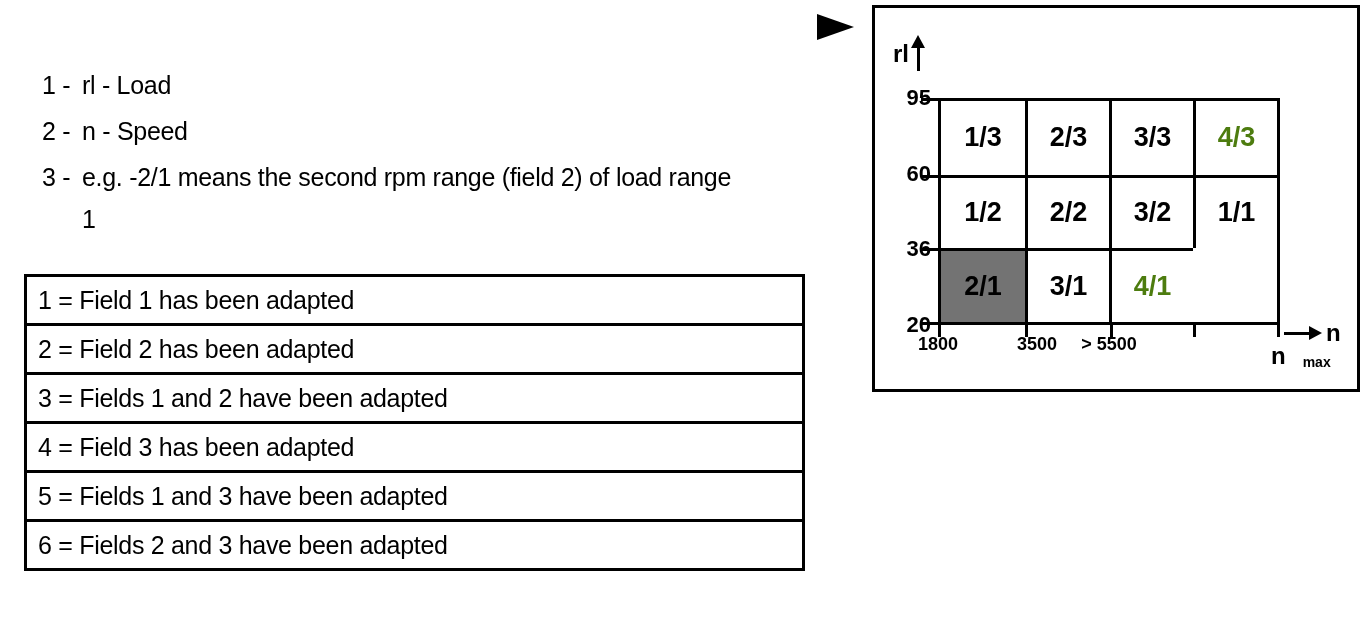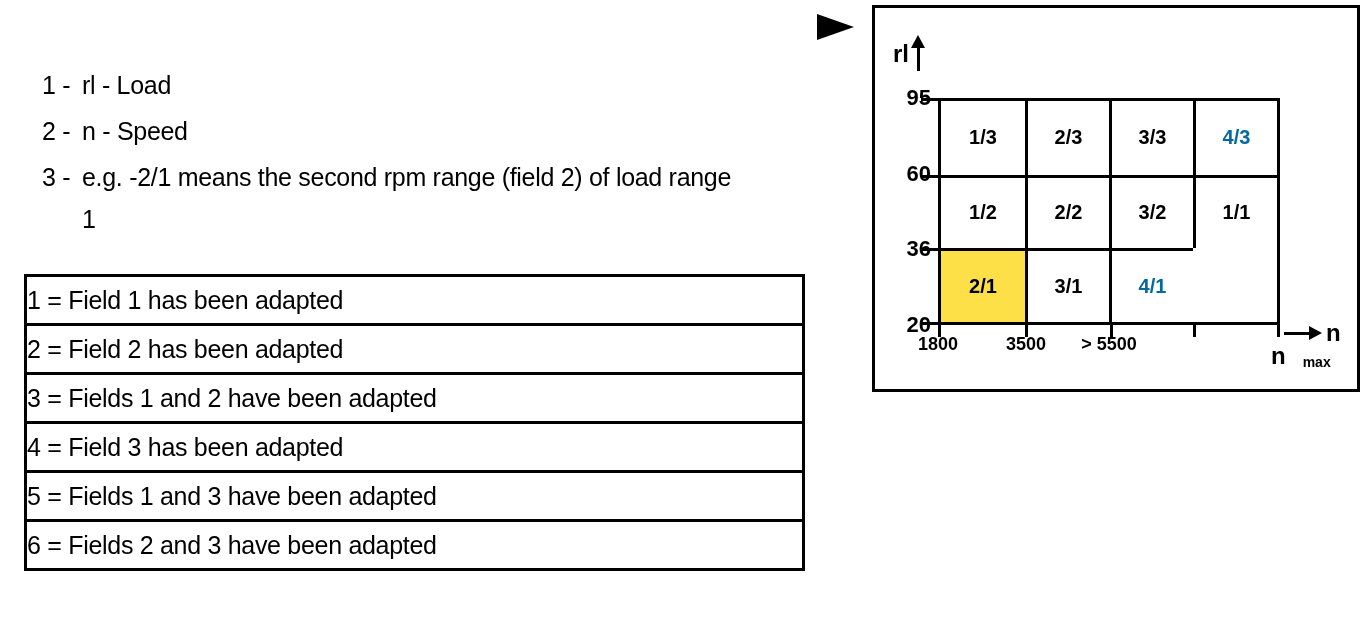--- a/index.html
+++ b/index.html
@@ -19,21 +19,21 @@
   }
   .l-num { flex:0 0 40px; width:40px; }
   .l-lines .l-line2 { margin-top:12px; }
 
   
   .value-table {
     position:absolute; left:24px; top:274px; width:775px;
     border:3px solid #000; background:#fff;
   }
   .t-row {
-    height:46px; line-height:46px; 
+    height:46px; line-height:46px; padding-left:11px;
     font-size:25px; letter-spacing:-0.3px; white-space:nowrap;
     border-top:3px solid #000;
   }
   .t-row:first-child { border-top:none; }
 
   
   .pointer-icon {
     position:absolute; left:817px; top:14px; width:0; height:0;
     border-top:13px solid transparent; border-bottom:13px solid transparent;
     border-left:37px solid #000;
@@ -51,27 +51,27 @@
   }
   .up-arrow-icon .stem { width:3px; height:23px; background:#000; margin-left:6px; }
 
   .grid {
     position:absolute; left:63px; top:90px; width:336px; height:221px;
     border:3px solid #000;
     display:grid; grid-template-columns:repeat(4,1fr); grid-template-rows:repeat(3,1fr);
   }
   .cell {
     display:flex; align-items:center; justify-content:center;
-    font-weight:bold; font-size:20px;
+    font-weight:bold; font-size:27px;
     border-left:3px solid #000; border-top:3px solid #000;
   }
   .cell:nth-child(4n+1) { border-left:none; }
   .cell:nth-child(-n+4) { border-top:none; }
-  .cell[data-variant="highlight"] { color:#0369a1; }
-  .cell[data-variant="shaded"] { background:#fde047; }
+  .cell[data-variant="highlight"] { color:#4d7c0f; }
+  .cell[data-variant="shaded"] { background:#737373; }
 
   .ytick-label {
     position:absolute; left:0; width:56px; text-align:right;
     font-weight:bold; font-size:22px; line-height:26px;
   }
   .ytick-mark { position:absolute; left:46px; width:17px; height:3px; background:#000; }
   .xtick-mark { position:absolute; top:317px; width:3px; height:12px; background:#000; }
   .xlabel {
     position:absolute; top:326px; transform:translateX(-50%);
     font-weight:bold; font-size:18px; white-space:nowrap;
@@ -151,21 +151,21 @@
     <div class="cell" data-variant="highlight">4/1</div>
   </div>
 
   <div class="xtick-mark" style="left:63px;"></div>
   <div class="xtick-mark" style="left:150px;"></div>
   <div class="xtick-mark" style="left:235px;"></div>
   <div class="xtick-mark" style="left:318px;"></div>
   <div class="xtick-mark" style="left:402px;"></div>
 
   <div class="xlabel" style="left:63px;">1800</div>
-  <div class="xlabel" style="left:151px;">3500</div>
+  <div class="xlabel" style="left:162px;">3500</div>
   <div class="xlabel" style="left:234px;">&gt; 5500</div>
 
   <div class="n-axis">
     <div class="arrow-line"></div>
     <div class="arrow-head"></div>
     <span class="n-name">n</span>
   </div>
   <div class="n-max">
     <span>n</span><span class="sub">max</span>
   </div>

